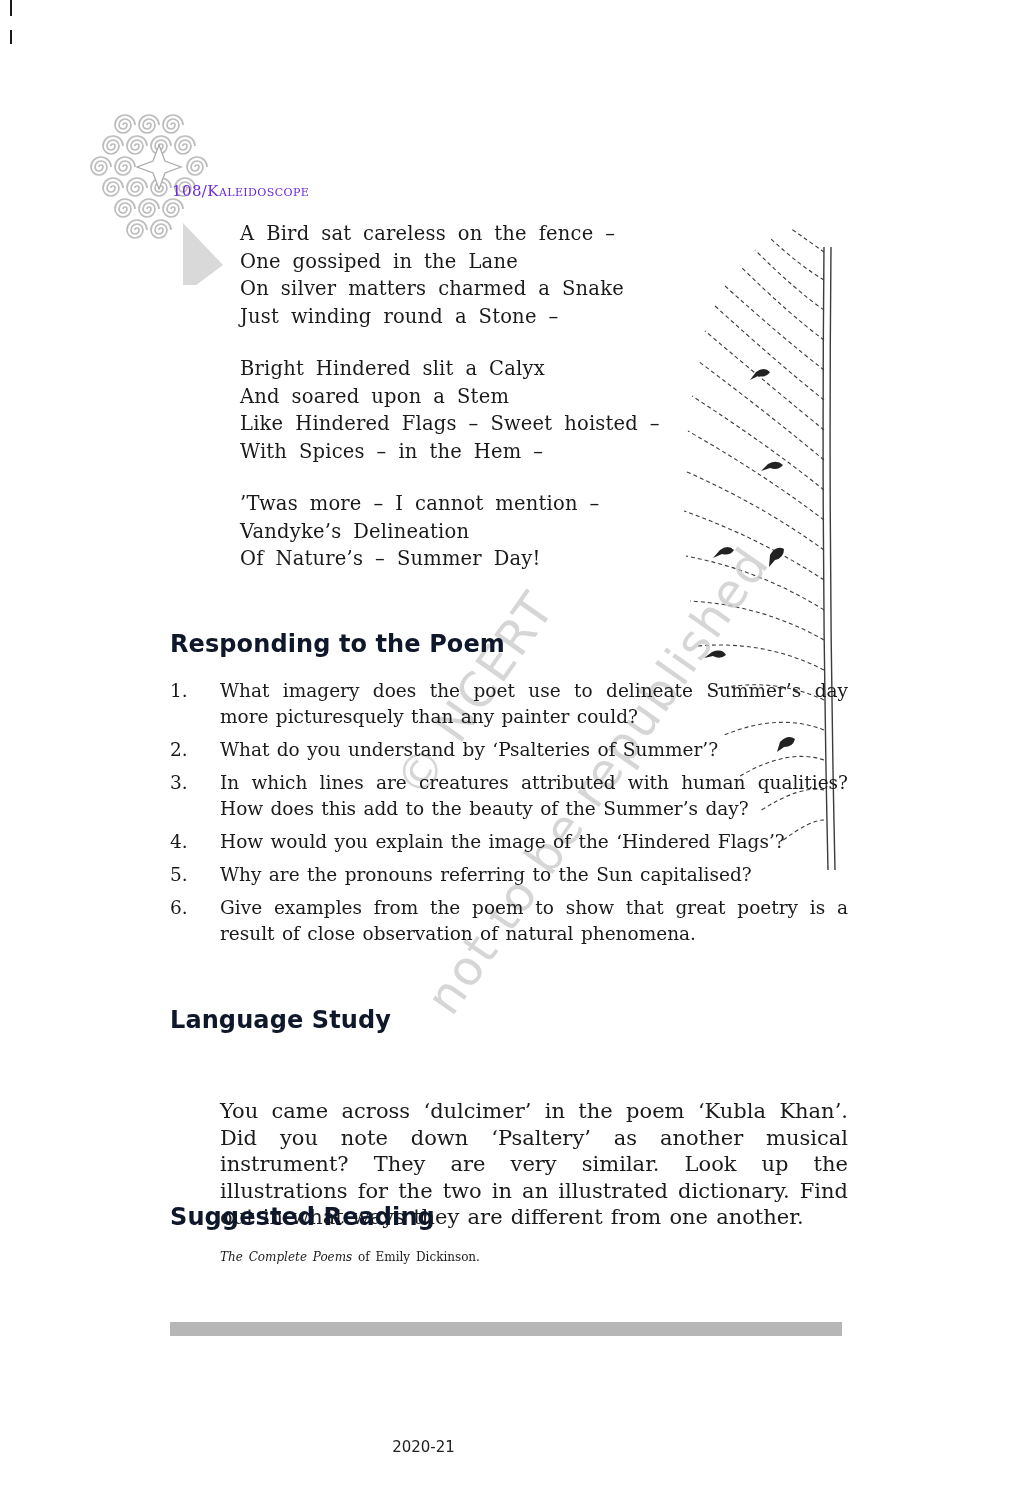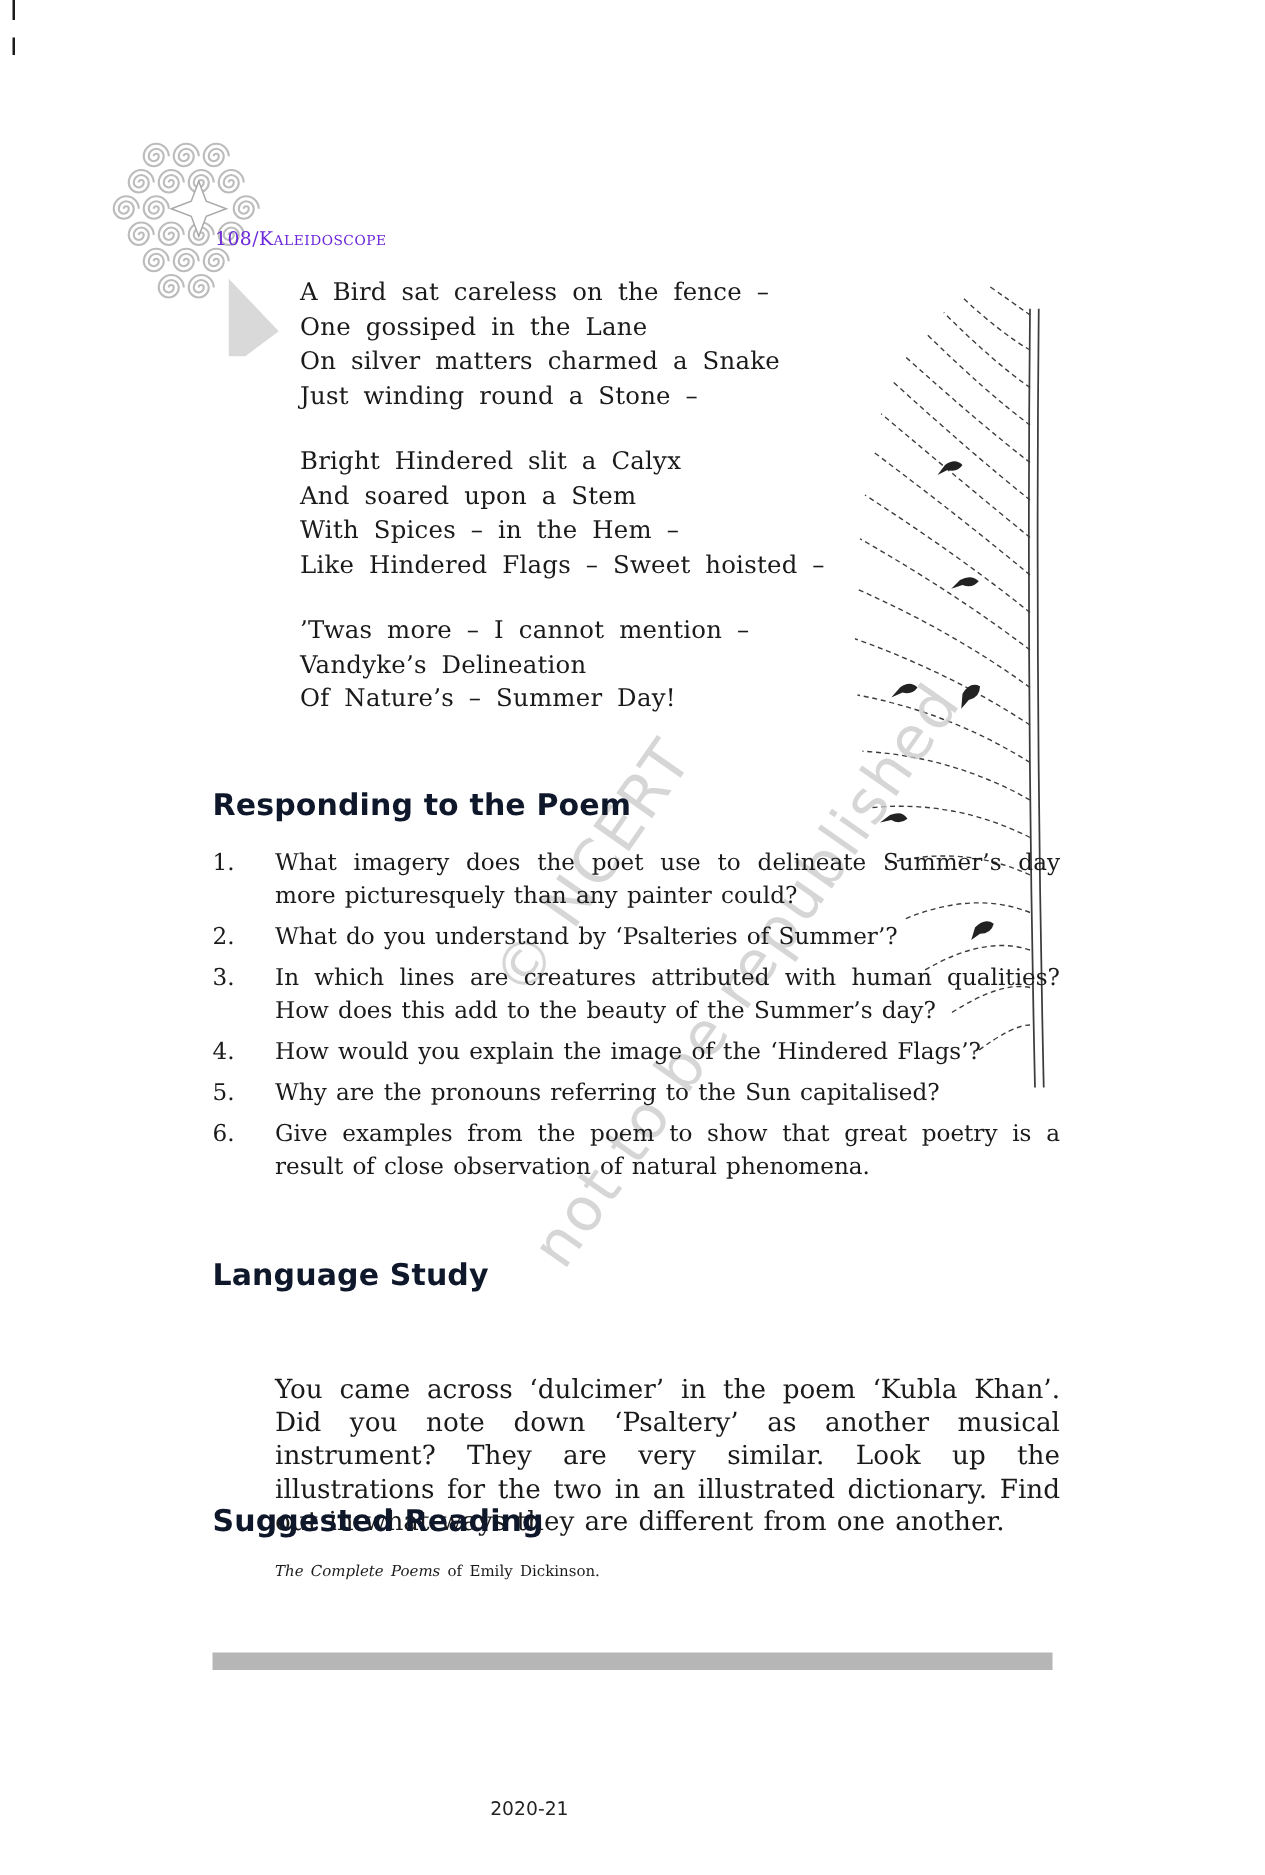--- a/index.html
+++ b/index.html
@@ -146,22 +146,22 @@
   <div class="poem">
     <div class="stanza">
       <div class="poem-line">A Bird sat careless on the fence –</div>
       <div class="poem-line">One gossiped in the Lane</div>
       <div class="poem-line">On silver matters charmed a Snake</div>
       <div class="poem-line">Just winding round a Stone –</div>
     </div>
     <div class="stanza">
       <div class="poem-line">Bright Hindered slit a Calyx</div>
       <div class="poem-line">And soared upon a Stem</div>
+      <div class="poem-line">Like Hindered Flags – Sweet hoisted –</div>
       <div class="poem-line">With Spices – in the Hem –</div>
-      <div class="poem-line">Like Hindered Flags – Sweet hoisted –</div>
     </div>
     <div class="stanza">
       <div class="poem-line">’Twas more – I cannot mention –</div>
       <div class="poem-line">Vandyke’s Delineation</div>
       <div class="poem-line">Of Nature’s – Summer Day!</div>
     </div>
   </div>
 
   <div class="sec-heading h-responding">Responding to the Poem</div>
 

